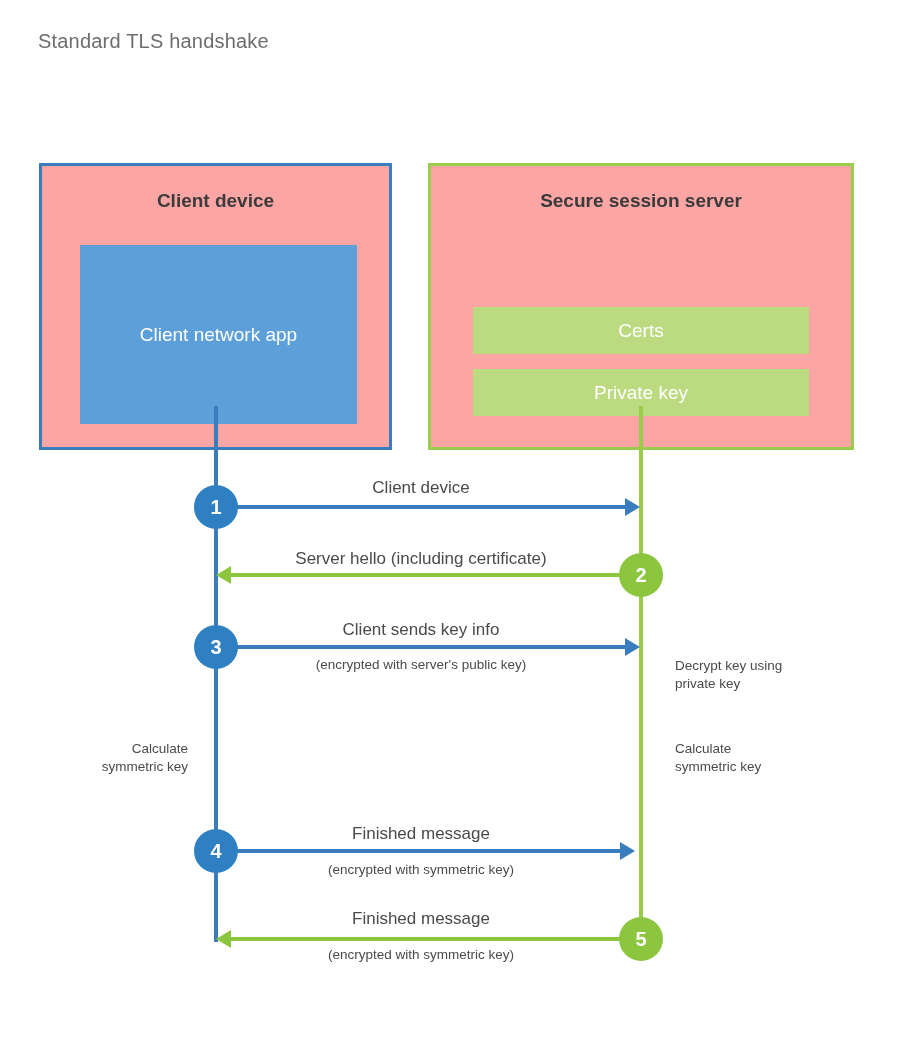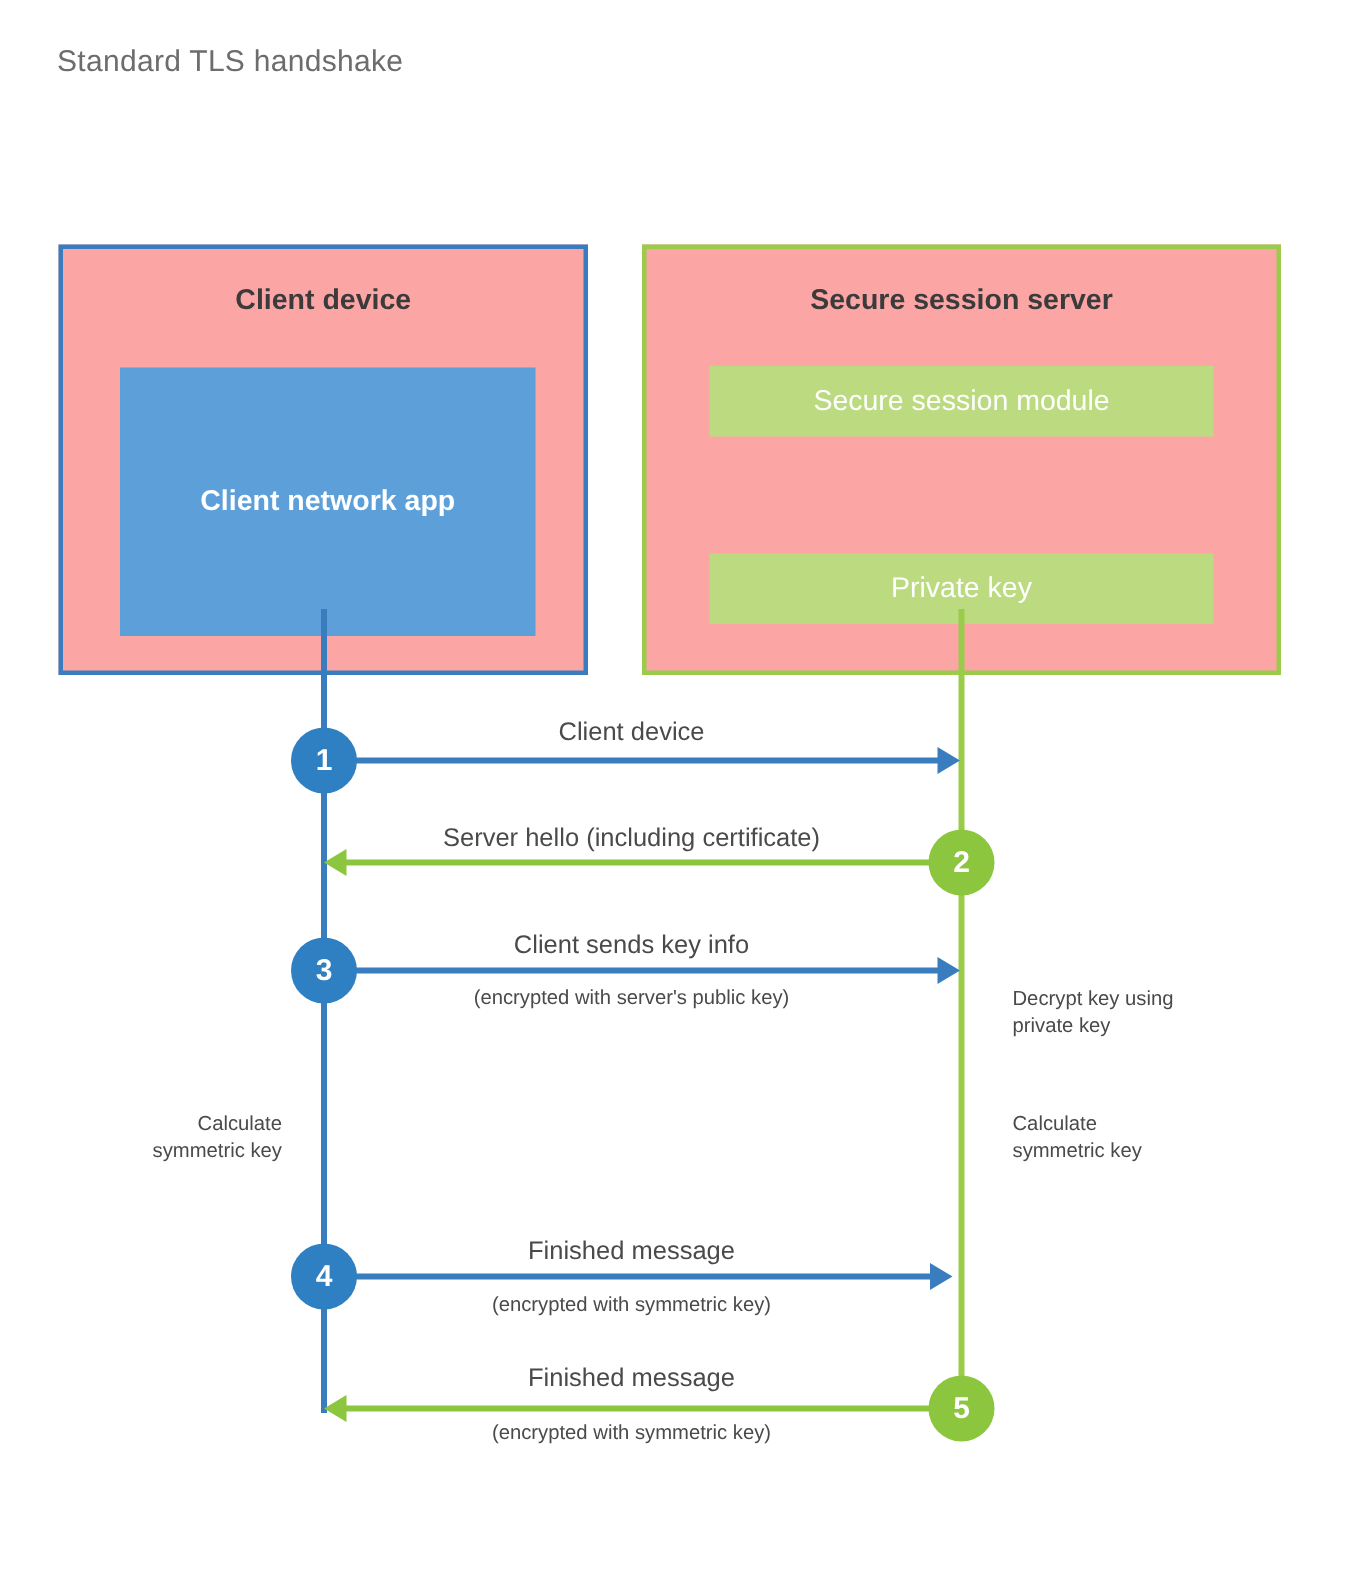--- a/index.html
+++ b/index.html
@@ -63,21 +63,21 @@
   
   #client-app-block {
     position: absolute;
     left: 38px;
     top: 79px;
     width: 277px;
     height: 179px;
     background: #5c9fd9;
     color: #ffffff;
     font-size: 19px;
-    font-weight: 700;
+    font-weight: 400;
     display: flex;
     align-items: center;
     justify-content: center;
     text-align: center;
     line-height: 1.35;
     padding: 0 4px;
     box-sizing: border-box;
   }
 
   
@@ -195,21 +195,21 @@
 
 <div id="diagram-title">Standard TLS handshake</div>
 
 <div id="client-device-box" class="endpoint-box">
   <div class="box-title">Client device</div>
   <div id="client-app-block">Client network app</div>
 </div>
 
 <div id="server-box" class="endpoint-box">
   <div class="box-title">Secure session server</div>
-  <div id="server-bar-0" class="server-bar">Secure session module</div>
+  <div id="server-bar-1" class="server-bar">Certs</div>
   <div id="server-bar-2" class="server-bar">Private key</div>
 </div>
 
 <div id="client-lifeline" class="lifeline"></div>
 <div id="server-lifeline" class="lifeline"></div>
 
 <div class="arrow-line to-server" style="left:216px; top:505px; width:410px;"></div>
 <div class="arrow-head right" style="left:625px; top:498px;"></div>
 <div class="msg-label" style="left:216px; top:478px; width:410px;">Client device</div>
 <div id="step-circle-1" class="step-circle client">1</div>

